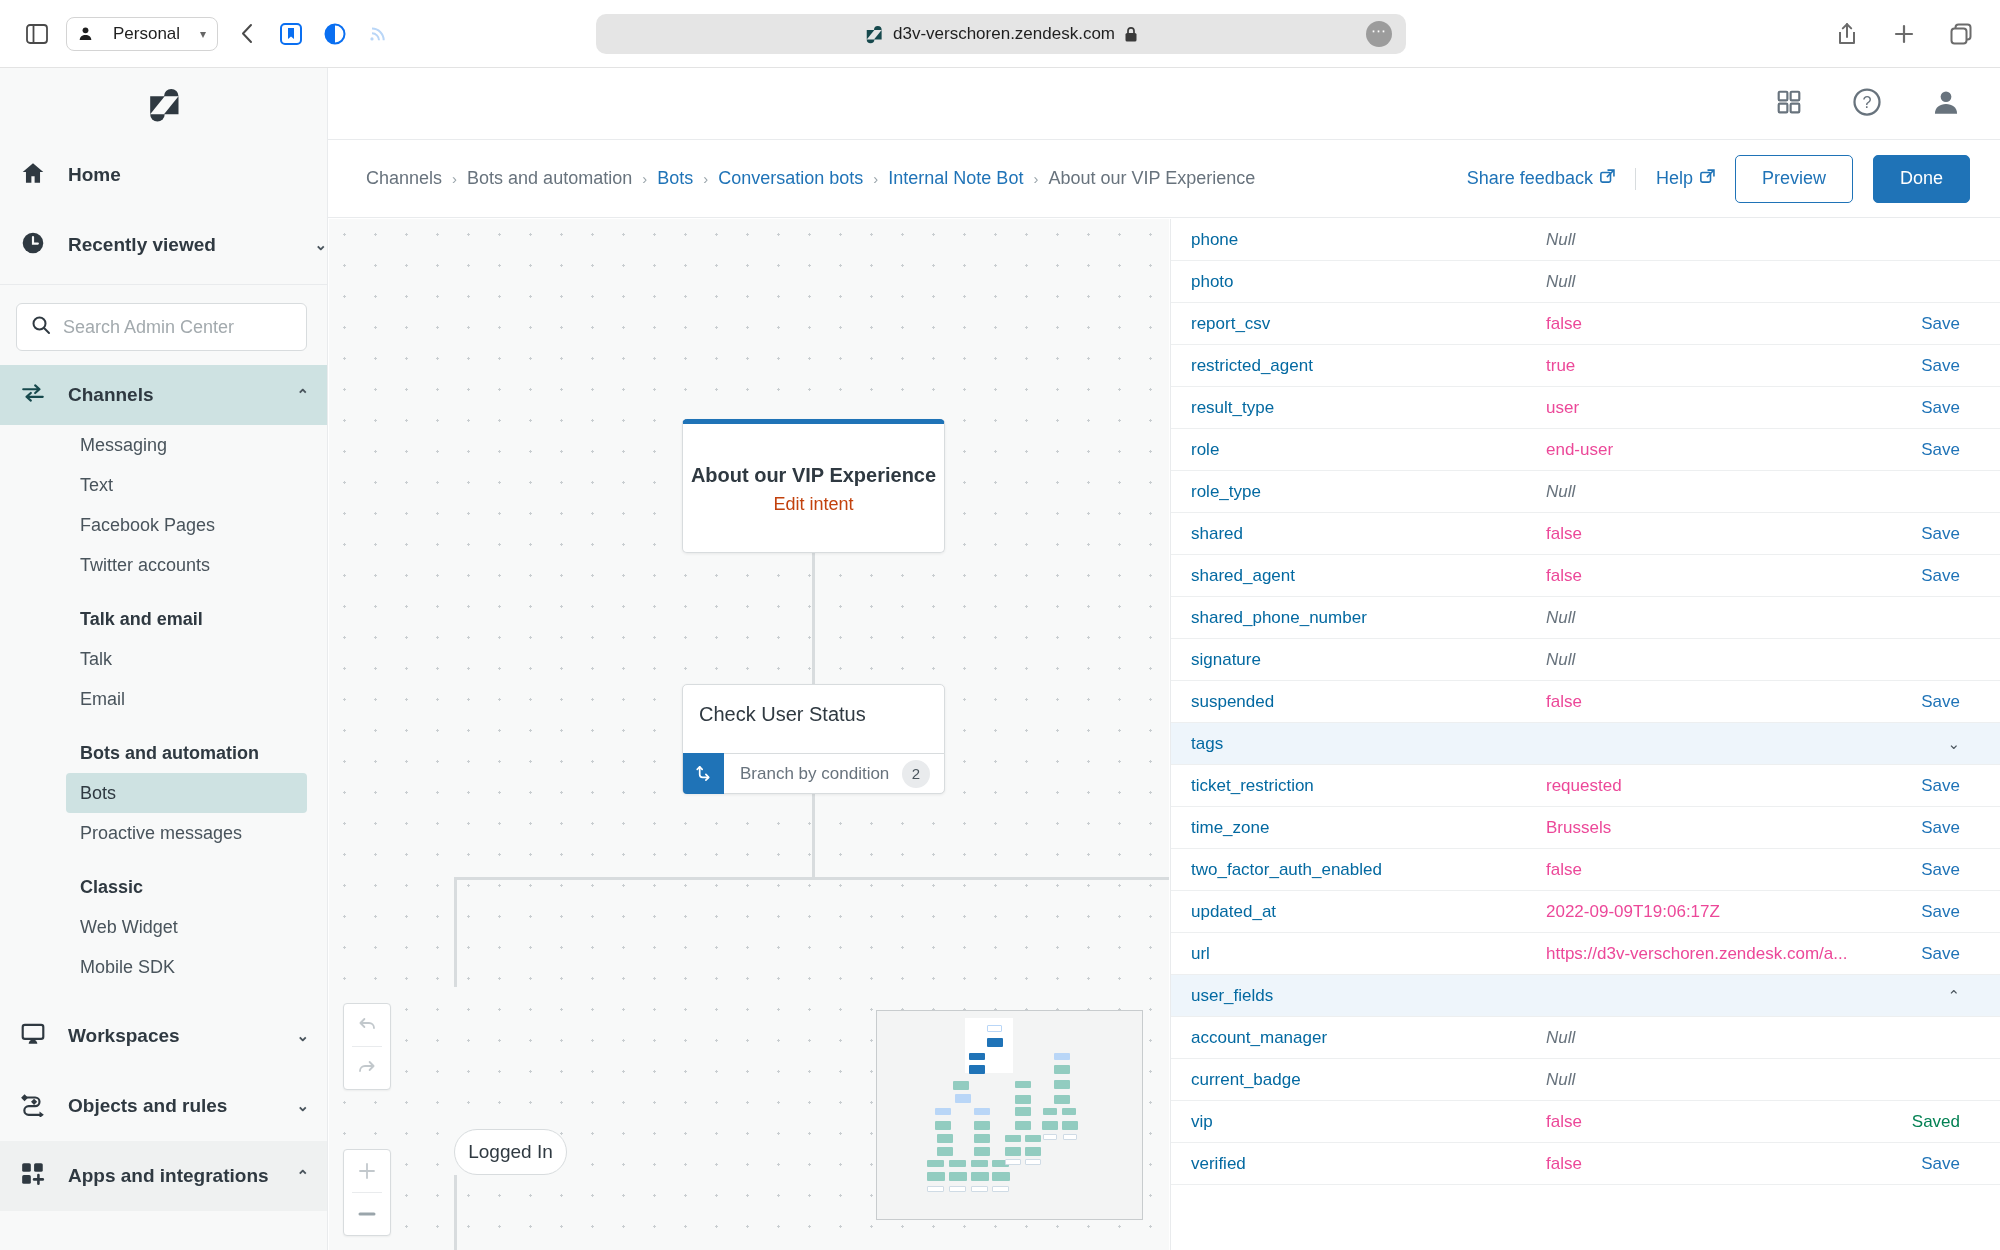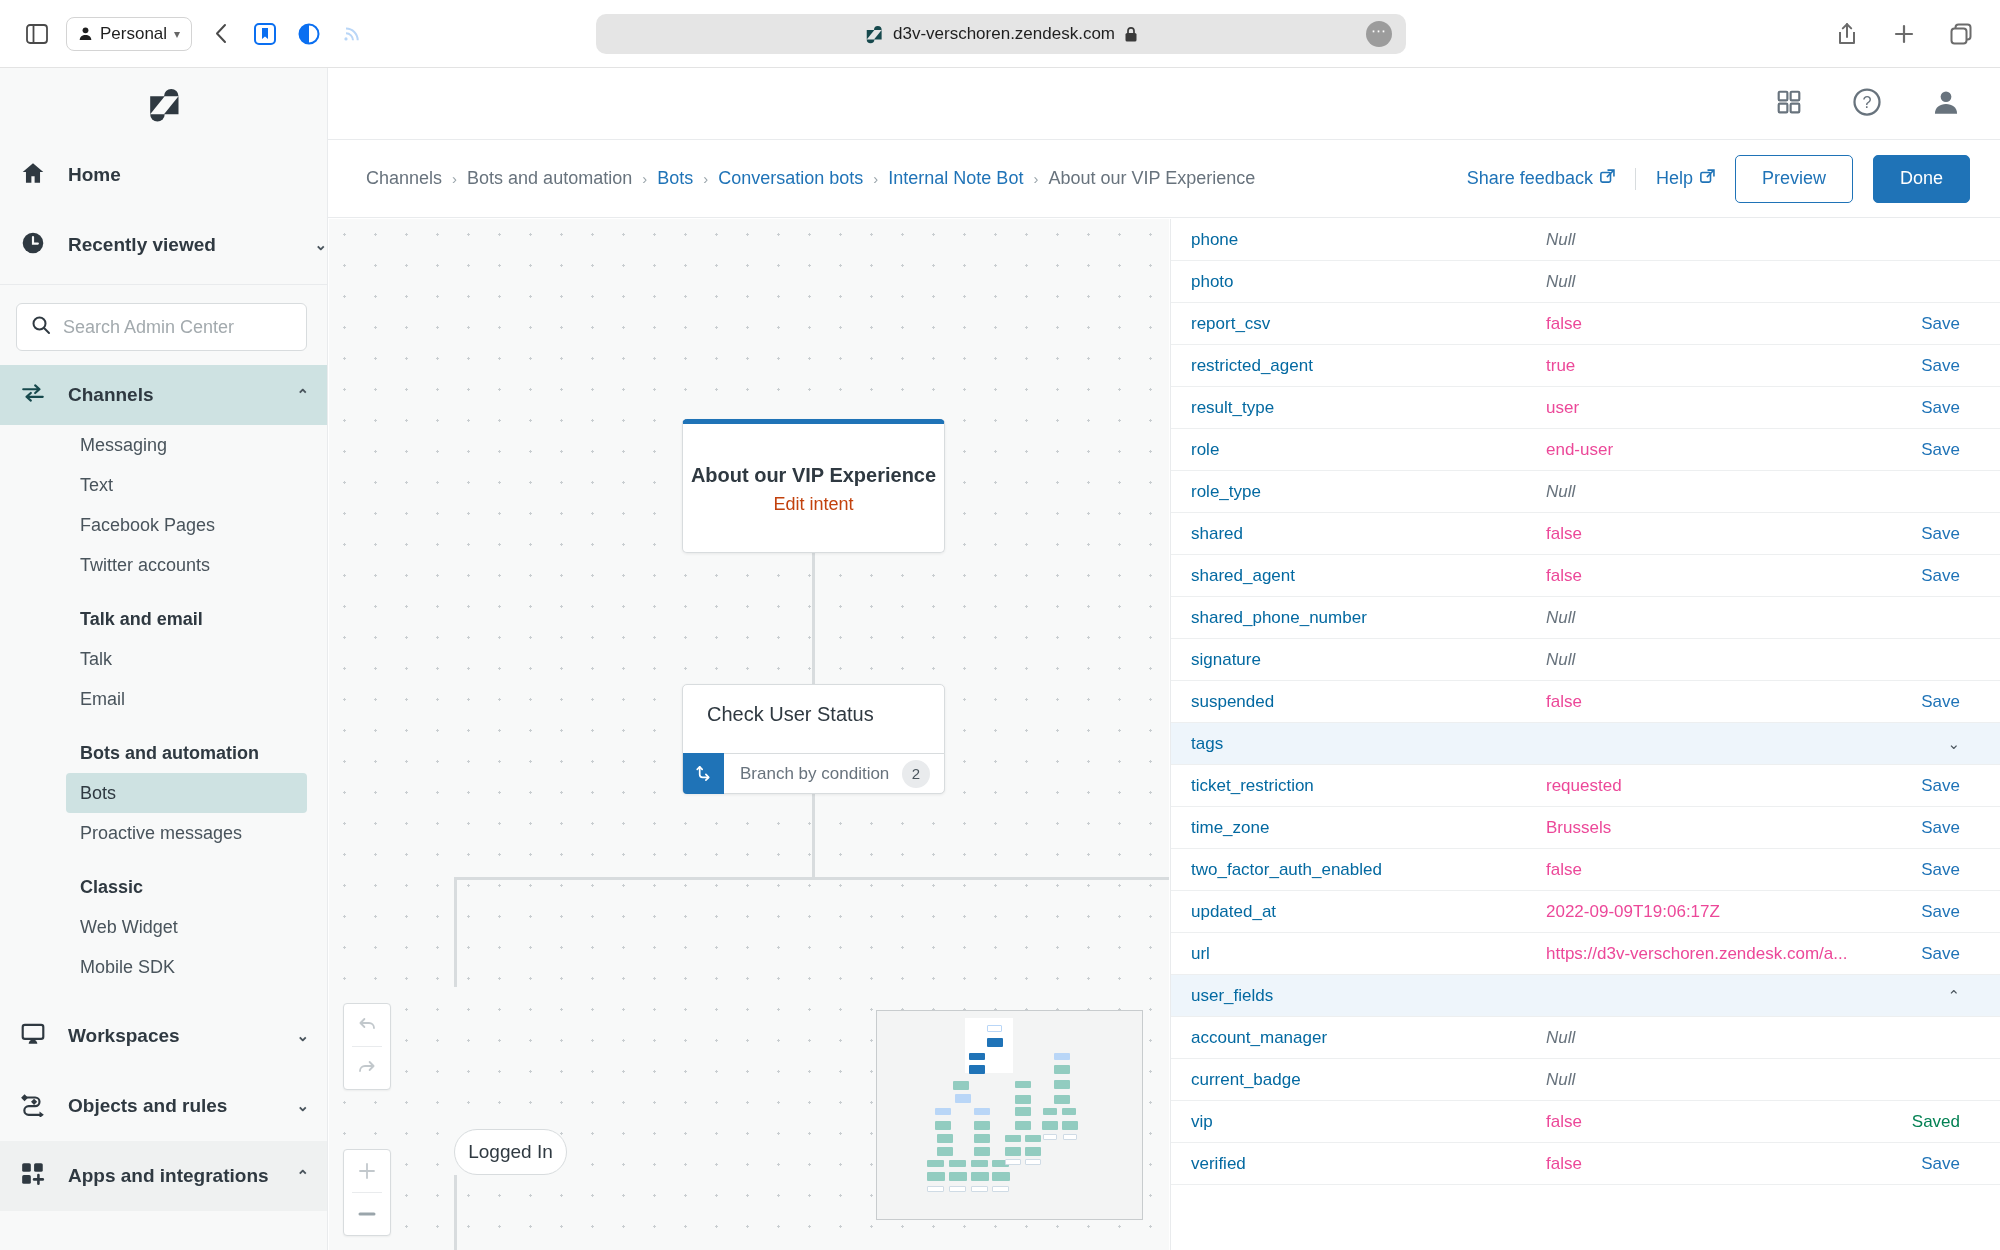--- a/index.html
+++ b/index.html
@@ -16,21 +16,21 @@
     background: #ffffff;
     display: flex; align-items: center;
     border-bottom: 1px solid #e3e3e3;
   }
   .bc-left { display: flex; align-items: center; gap: 14px; padding-left: 22px; }
   .icon-btn {
     display: flex; align-items: center; justify-content: center;
     width: 30px; height: 30px; color: #5f6368;
   }
   .pill-profile {
-    display: flex; align-items: center; gap: 7px;
+    display: flex; align-items: center; gap: 20px;
     height: 34px; padding: 0 11px;
     border: 1px solid #d4d4d4; border-radius: 8px;
     font-size: 17px; color: #1f1f1f; background: #fff;
   }
   .chev-sm { font-size: 12px; color: #666; }
   .bc-addr {
     position: absolute; left: 596px; top: 14px;
     width: 810px; height: 40px;
     background: #e5e5e5; border-radius: 10px;
     display: flex; align-items: center; justify-content: center;
@@ -147,21 +147,21 @@
   }
   .node-intent {
     left: 353px; top: 200px; width: 263px; height: 134px;
     border-top: 5px solid #1f73b7;
     display: flex; flex-direction: column;
     align-items: center; justify-content: center; gap: 6px;
   }
   .node-intent .title { font-size: 20px; font-weight: 700; color: #2f3941; text-align: center; line-height: 1.3; }
   .node-intent .sub { font-size: 18px; color: #c2410c; }
 
-  .node-branch { left: 353px; top: 465px; width: 263px; height: 110px; padding-left: 8px; }
+  .node-branch { left: 353px; top: 465px; width: 263px; height: 110px; }
   .node-branch .head { padding: 18px 16px 0 16px; font-size: 20px; color: #2f3941; }
   .node-step {
     position: absolute; left: -1px; bottom: -1px; width: 263px; height: 41px;
     display: flex; align-items: center;
     border: 1px solid #d8dcde; border-radius: 0 0 5px 5px; background: #fff;
   }
   .step-icon {
     width: 41px; height: 41px; background: #1f73b7; color: #fff;
     display: flex; align-items: center; justify-content: center;
     border-radius: 0 0 0 4px;

